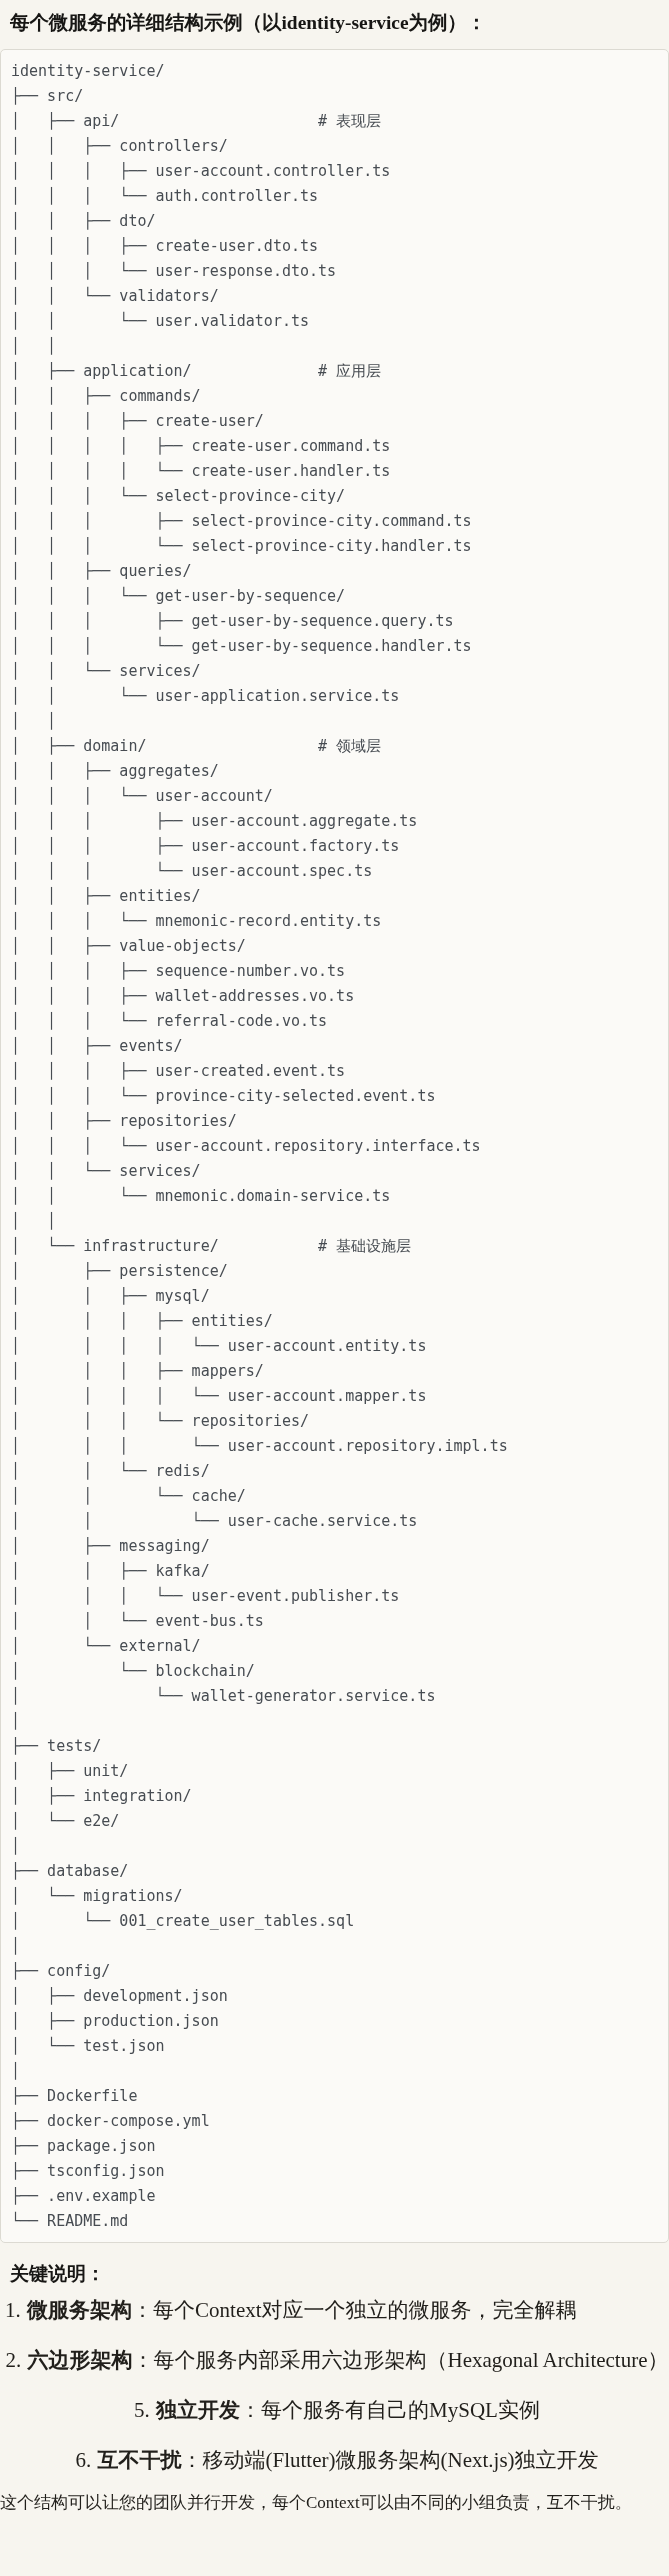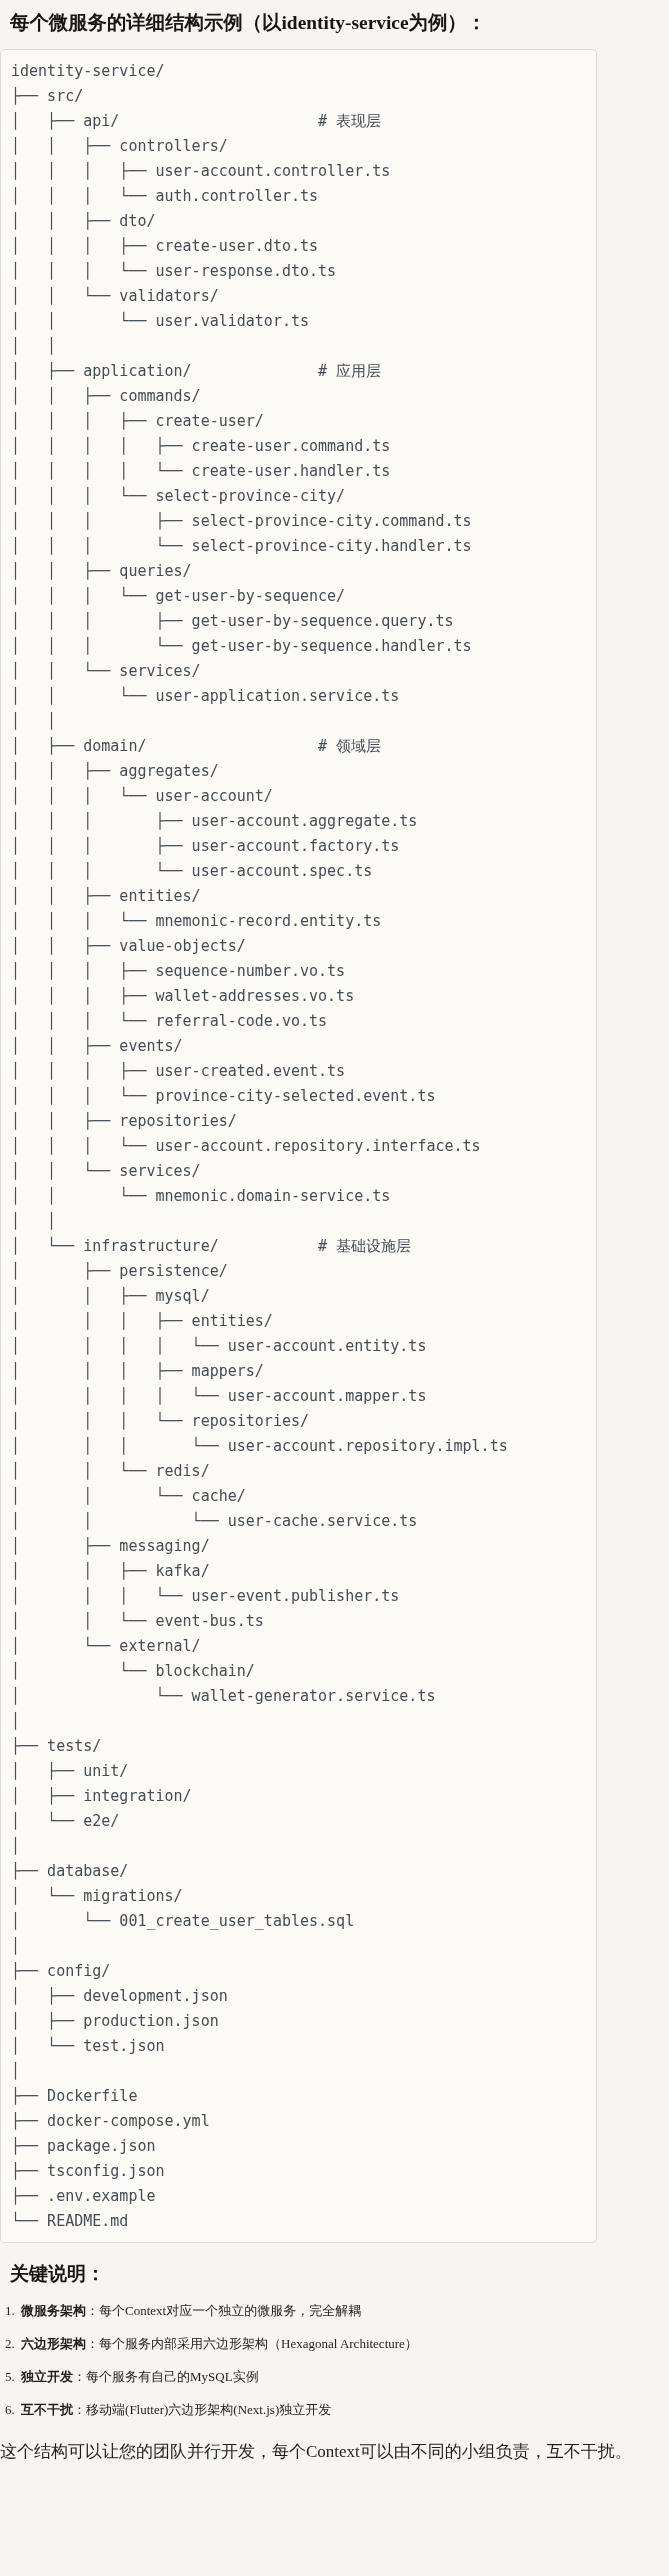--- a/index.html
+++ b/index.html
@@ -14,39 +14,39 @@
   .page-title {
     font-size:19.4px; font-weight:700; line-height:27.5px;
     padding-left:10px; margin-bottom:12.5px;
     color:#171614;
   }
   .code-block {
     background:#fbfaf7;
     border:0.6px solid #dcdad2;
     border-radius:5px;
     padding:8.8px 10px;
-    width:597px; margin-left:0;
+    width:669px; margin-left:0;
   }
   .code-block pre {
     font-family:"DejaVu Sans Mono", monospace;
     font-size:15px; line-height:25px;
     color:#474c52;
     white-space:pre;
   }
   .notes-heading {
     font-size:19px; font-weight:700; line-height:27.5px;
     margin-top:16.3px; padding-left:10px;
     color:#171614;
   }
   .notes-list { margin-top:11.3px; }
   .note-item {
-    font-size:13px; line-height:25px;
+    font-size:21px; line-height:25px;
     padding-left:5px;
   }
-  .note-item + .note-item { margin-top:8px; }
+  .note-item + .note-item { margin-top:25px;text-align:center; }
   .note-item .num { margin-right:6.3px; }
   .note-item .label { font-weight:700; }
   .closing {
     font-size:17px; line-height:25px;
     margin-top:16.3px;
   }
 </style>
 </head>
 <body>
 
@@ -156,21 +156,21 @@
       <span class="num">2.</span><span class="label">六边形架构</span><span class="sep">：</span><span class="text">每个服务内部采用六边形架构（Hexagonal Architecture）</span>
     </div>
 
 
 
     <div class="note-item">
       <span class="num">5.</span><span class="label">独立开发</span><span class="sep">：</span><span class="text">每个服务有自己的MySQL实例</span>
     </div>
 
     <div class="note-item">
-      <span class="num">6.</span><span class="label">互不干扰</span><span class="sep">：</span><span class="text">移动端(Flutter)六边形架构(Next.js)独立开发</span>
+      <span class="num">6.</span><span class="label">互不干扰</span><span class="sep">：</span><span class="text">移动端(Flutter)微服务架构(Next.js)独立开发</span>
     </div>
 
   </div>
 
   <div class="closing">这个结构可以让您的团队并行开发，每个Context可以由不同的小组负责，互不干扰。</div>
 
 </div>
 
 
 </body></html>

